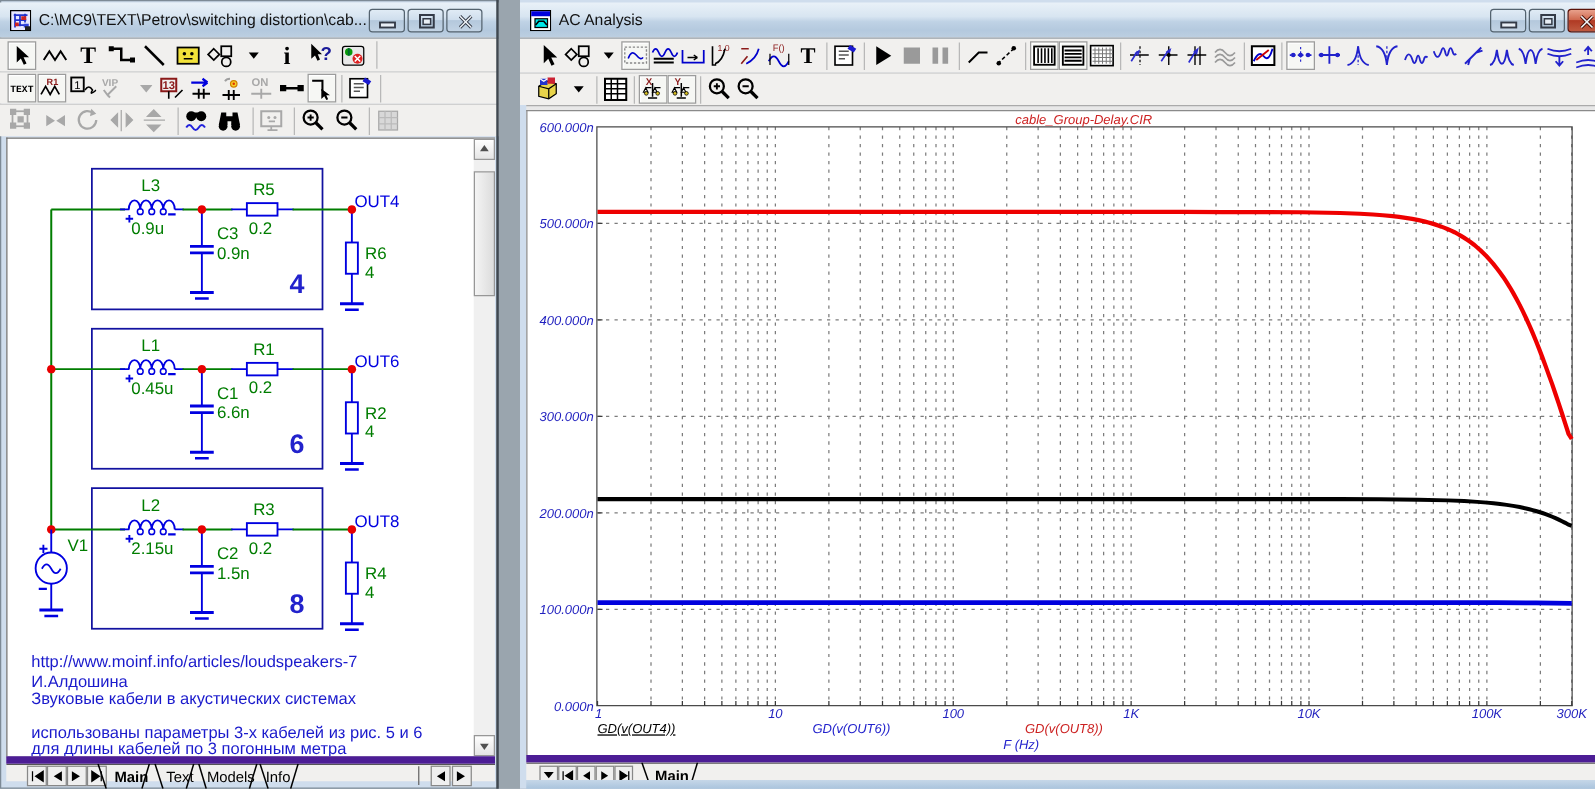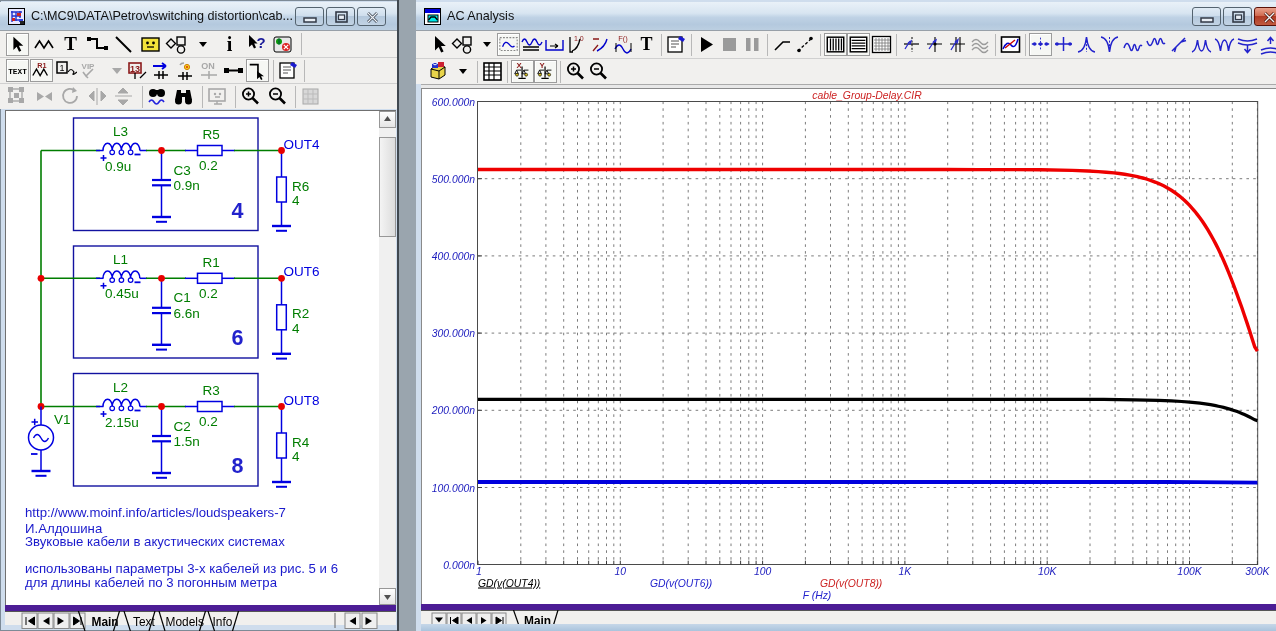--- a/index.html
+++ b/index.html
@@ -28,21 +28,21 @@
         <rect x="0" y="0" width="17" height="17" fill="#000"></rect>
         <rect x="1" y="1" width="15" height="15" fill="#e8e8ff"></rect>
         <g stroke="#2233cc" stroke-width="1.4">
           <path d="M3 4 h11 M4 3 v11 M8 4 v9 M12 3 v7 M4 8 h9 M5 12 h9"></path>
         </g>
         <rect x="9" y="5" width="4" height="3" fill="#cc2222"></rect>
         <rect x="4" y="10" width="3" height="3" fill="#cc2222"></rect>
         <rect x="11" y="11" width="4" height="3" fill="#3344dd"></rect>
         <rect x="12" y="13" width="4" height="3" fill="#222"></rect>
       </svg>
-   <span class="ttext">C:\MC9\DATA\Petrov\switching distortion\cab...</span>
+   <span class="ttext">C:\MC9\TEXT\Petrov\switching distortion\cab...</span>
    <span style="position:absolute;right:13px;top:5px;">
      <span class="cap"><svg width="29" height="19">
             <rect x="8" y="10" width="12" height="4" fill="#e8eef5" stroke="#333a47" stroke-width="1.5"></rect>
           </svg></span><span class="cap"><svg width="29" height="19">
             <rect x="9" y="4" width="11" height="10" fill="none" stroke="#333a47" stroke-width="1.6"></rect>
             <rect x="11.5" y="7" width="6" height="4.5" fill="#e8eef5" stroke="#333a47" stroke-width="1.2"></rect>
           </svg></span><span class="cap"><svg width="29" height="19">
             <path d="M10 5 L19 14 M19 5 L10 14" stroke="#333a47" stroke-width="2.6"></path>
             <path d="M10 5 L19 14 M19 5 L10 14" stroke="#eef2f7" stroke-width="1.2"></path>
           </svg></span>
@@ -274,21 +274,21 @@
       <span class="tsep"></span>
       <span class="tbtn">
         <svg width="23" height="23" viewBox="0 0 23 23">
           <rect x="4" y="4" width="15" height="15" fill="#d8d8d8" stroke="#a8a8a8"></rect>
           <path d="M4 9 h15 M4 14 h15 M9 4 v15 M14 4 v15" stroke="#bbb"></path>
         </svg>
       </span>
     </div>
 
  <div class="abs" style="left:5px;top:110px;width:391px;height:496px;background:#fff;border:1px solid #707070;border-right:none;"></div>
- <div class="abs" style="left:6px;top:106px;border-radius:21px;">
+ <div class="abs" style="left:6px;top:123px;border-radius:21px;">
       <svg width="372" height="494" viewBox="6 111 372 494">
         <g font-family="Liberation Sans,sans-serif" font-size="13.5px">
           <line x1="41" y1="155.5" x2="41" y2="411.5" stroke="#007d00" stroke-width="1.6"></line>
           <rect x="73.5" y="123" width="184.5" height="112.5" fill="none" stroke="#1212a0" stroke-width="1.4"></rect>
           <line x1="41" y1="155.5" x2="100" y2="155.5" stroke="#007d00" stroke-width="1.6"></line>
           <line x1="96" y1="155.5" x2="103.5" y2="155.5" stroke="#0000e0" stroke-width="1.5"></line>
           <path d="M103.0 155.5 a4.6 7.2 0 0 1 9.2 0 M112.2 155.5 a4.6 7.2 0 0 1 9.2 0 M121.4 155.5 a4.6 7.2 0 0 1 9.2 0 M130.6 155.5 a4.6 7.2 0 0 1 9.2 0 " fill="none" stroke="#0000e0" stroke-width="1.5"></path>
           <circle cx="112.2" cy="157.3" r="2.3" fill="none" stroke="#0000e0" stroke-width="1.2"></circle>
           <circle cx="121.4" cy="157.3" r="2.3" fill="none" stroke="#0000e0" stroke-width="1.2"></circle>
           <circle cx="130.6" cy="157.3" r="2.3" fill="none" stroke="#0000e0" stroke-width="1.2"></circle>

